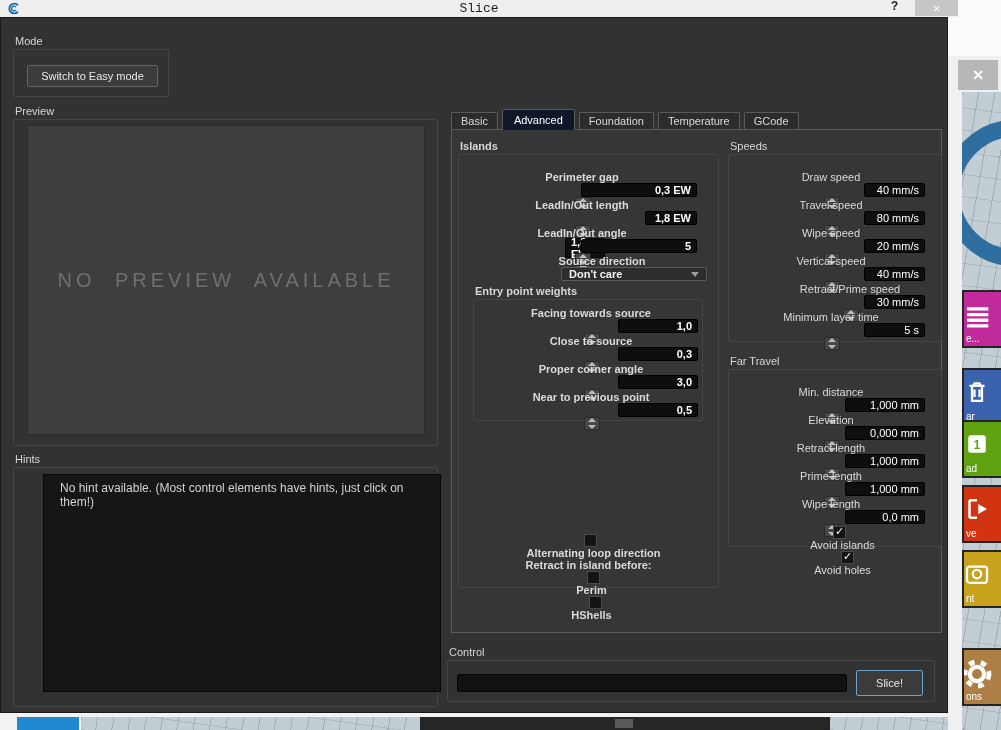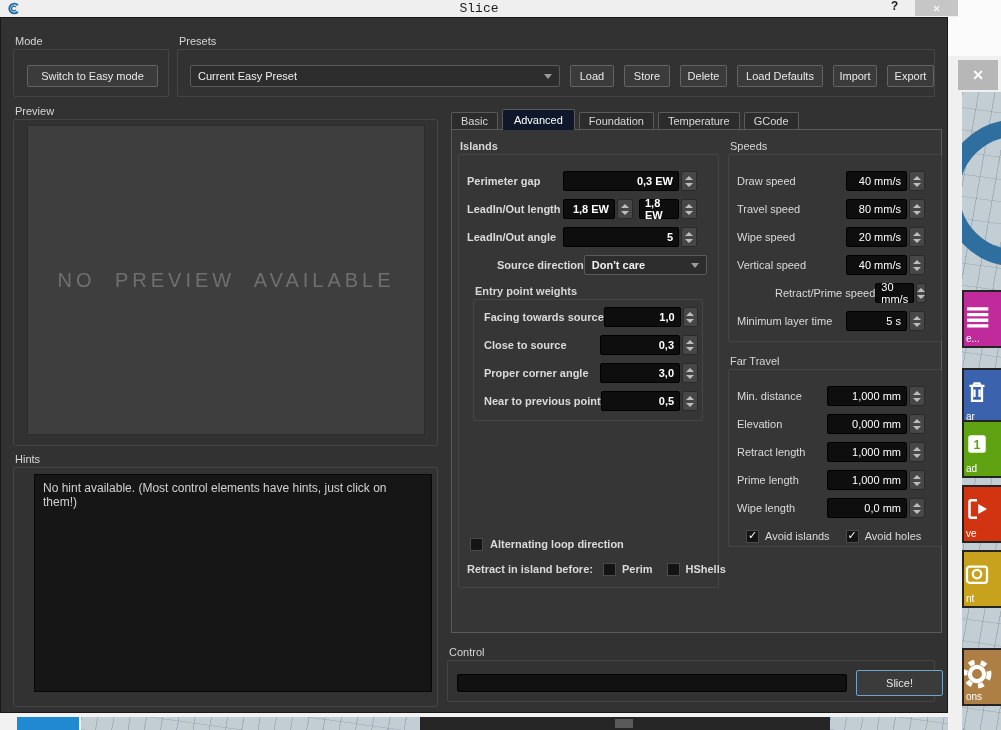--- a/index.html
+++ b/index.html
@@ -33,21 +33,21 @@
   .tb-logo { position:absolute; left:7px; top:2px; }
   .tb-title { position:absolute; left:0; width:100%; top:1px; text-align:center; font-size:13px; color:#1c1c1c; }
   .tb-help { position:absolute; left:891px; top:0; font-size:12px; font-weight:bold; color:#1c1c1c; }
   .tb-close { position:absolute; left:915px; top:0; width:43px; height:16px; background:#c6c6c6; color:#fff;
               display:flex; align-items:center; justify-content:center; font-size:12px; font-weight:bold; }
   .dlg-body { position:absolute; left:0; top:17px; width:948px; height:696px; background:#323232; border:1px solid #181818; }
 
   .grp { position:absolute; border:1px solid #454545; border-radius:2px; }
   .gt { position:absolute; top:-15px; left:1px; font-size:11px; color:#d6d6d6; white-space:nowrap; background:transparent; }
   .lbl { font-size:11px; color:#dadada; white-space:nowrap; }
-  .frow { position:absolute; display:flex; align-items:center; height:20px; }
+  .frow { position:absolute; display:flex; align-items:center; height:20px;flex-direction:column; }
   .fld { background:#0e0e0e; border:1px solid #000; height:20px; display:flex; align-items:center;
          justify-content:flex-end; padding:0 5px; color:#fff; font-size:11px; border-radius:2px; }
   .spin { width:16px; height:20px; margin-left:2px; background:#474747; border:1px solid #2a2a2a; border-radius:2px;
           display:flex; flex-direction:column; align-items:center; justify-content:center; gap:3px; }
   .spin .up { width:0; height:0; border-left:4px solid transparent; border-right:4px solid transparent; border-bottom:4px solid #bdbdbd; }
   .spin .dn { width:0; height:0; border-left:4px solid transparent; border-right:4px solid transparent; border-top:4px solid #bdbdbd; }
   .cb { width:13px; height:13px; background:#141414; border:1px solid #4a4a4a; display:flex; align-items:center;
         justify-content:center; color:#fff; font-size:11px; flex:0 0 auto; }
   .cb.checked::after { content:"\2713"; position:relative; top:-1px; }
   .btn { background:#3b3b3b; border:1px solid #646464; border-radius:2px; color:#e8e8e8; font-size:11px;
@@ -58,24 +58,24 @@
 
   .tabs { position:absolute; left:450px; top:91px; height:21px; display:flex; align-items:flex-end; }
   .tab { background:#2c2c2c; border:1px solid #5a5a5a; border-bottom:none; color:#d8d8d8; font-size:11px;
          padding:2px 9px 3px 9px; margin-right:4px; border-radius:2px 2px 0 0; }
   .tab.selected { background:#0f172a; color:#fff; padding:4px 11px 4px 11px; position:relative; z-index:3; }
   .tabpanel { position:absolute; left:450px; top:111px; width:491px; height:504px; background:#363636; border:1px solid #5a5a5a; }
 
   .preview-inner { position:absolute; left:13px; top:5px; width:398px; height:310px; background:#3e3e3e;
                    border:1px solid #2c2c2c; display:flex; align-items:center; justify-content:center; }
   .preview-text { color:#6f6f6f; font-size:20px; letter-spacing:4px; word-spacing:10px; }
-  .hints-inner { position:absolute; left:20px; top:6px; width:398px; height:218px; background:#161616;
-                 border:1px solid #080808; color:#d2d2d2; font-size:12px; padding:6px 8px; }
+  .hints-inner { position:absolute; left:29px; top:6px; width:398px; height:218px; background:#161616;
+                 border:1px solid #080808; color:#d2d2d2; font-size:12px; padding:6px 16px; }
   .progress { position:absolute; left:9px; top:13px; width:390px; height:18px; background:#111; border:1px solid #040404; border-radius:2px; }
-  .slice-btn { position:absolute; left:408px; top:9px; width:87px; height:26px; border:1px solid #6fa3c8; }
+  .slice-btn { position:absolute; left:408px; top:9px; width:67px; height:26px; border:1px solid #6fa3c8; }
 </style>
 </head>
 <body>
 
 <div class="screen">
 
   <div class="bg-area">
     <div class="bg-top-white"></div>
     <div class="bg-close">✕</div>
     <div class="bg-viewport gridbg">
@@ -145,35 +145,20 @@
       <div class="tb-close">✕</div>
     </div>
 
     <div class="dlg-body">
 
       <div class="grp" style="left:12px; top:31px; width:156px; height:48px;">
         <span class="gt">Mode</span>
         <div class="btn" style="position:absolute; left:13px; top:15px; width:131px; height:22px;">Switch to Easy mode</div>
       </div>
 
-      <div class="grp" style="left:176px; top:31px; width:758px; height:48px;">
-        <span class="gt">Presets</span>
-        <div style="position:absolute; left:12px; top:15px; display:flex; gap:10px; align-items:center;">
-          <div class="dd" style="width:370px; height:22px;">
-            <span>Current Easy Preset</span>
-            <span class="arr"></span>
-          </div>
-          <div class="btn" style="width:44px; height:22px;">Load</div>
-          <div class="btn" style="width:46px; height:22px;">Store</div>
-          <div class="btn" style="width:47px; height:22px;">Delete</div>
-          <div class="btn" style="width:86px; height:22px;">Load Defaults</div>
-          <div class="btn" style="width:44px; height:22px;">Import</div>
-          <div class="btn" style="width:47px; height:22px;">Export</div>
-        </div>
-      </div>
 
       <div class="grp" style="left:12px; top:101px; width:425px; height:327px;">
         <span class="gt">Preview</span>
         <div class="preview-inner">
           <span class="preview-text">NO PREVIEW AVAILABLE</span>
         </div>
       </div>
 
       <div class="grp" style="left:12px; top:449px; width:425px; height:240px;">
         <span class="gt">Hints</span>

